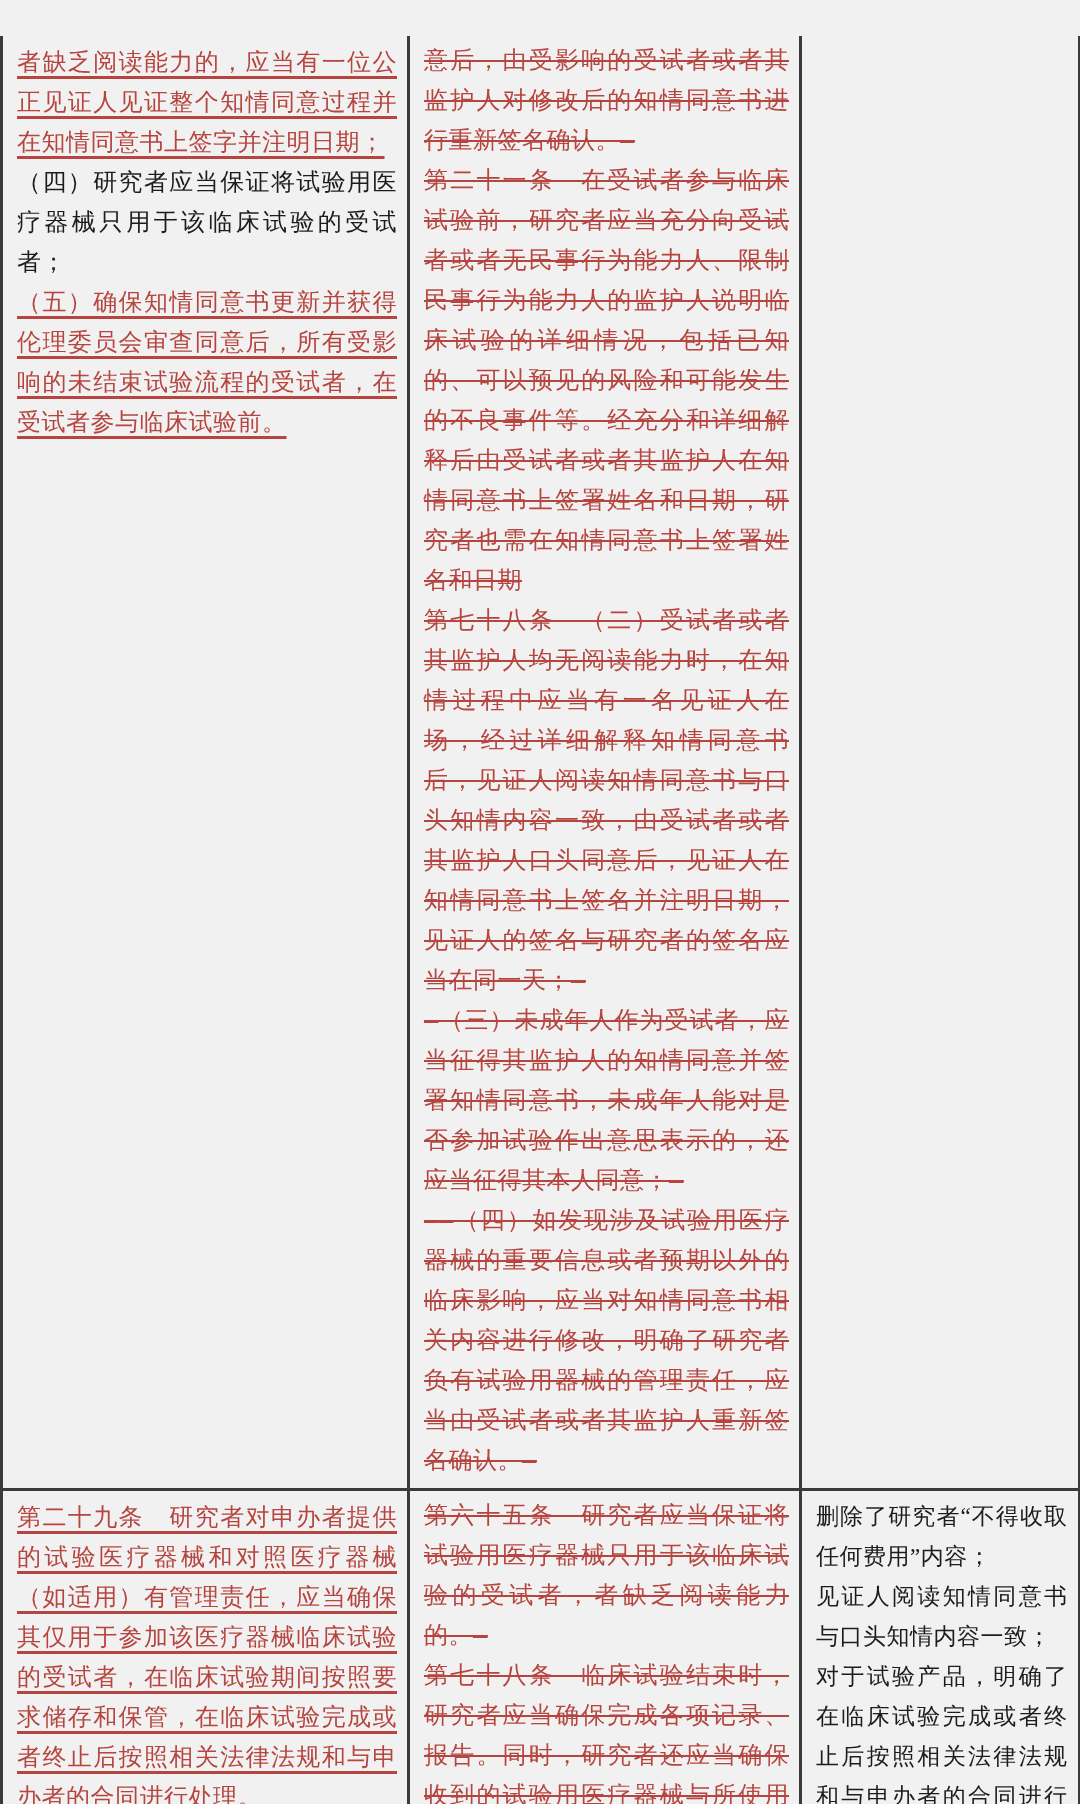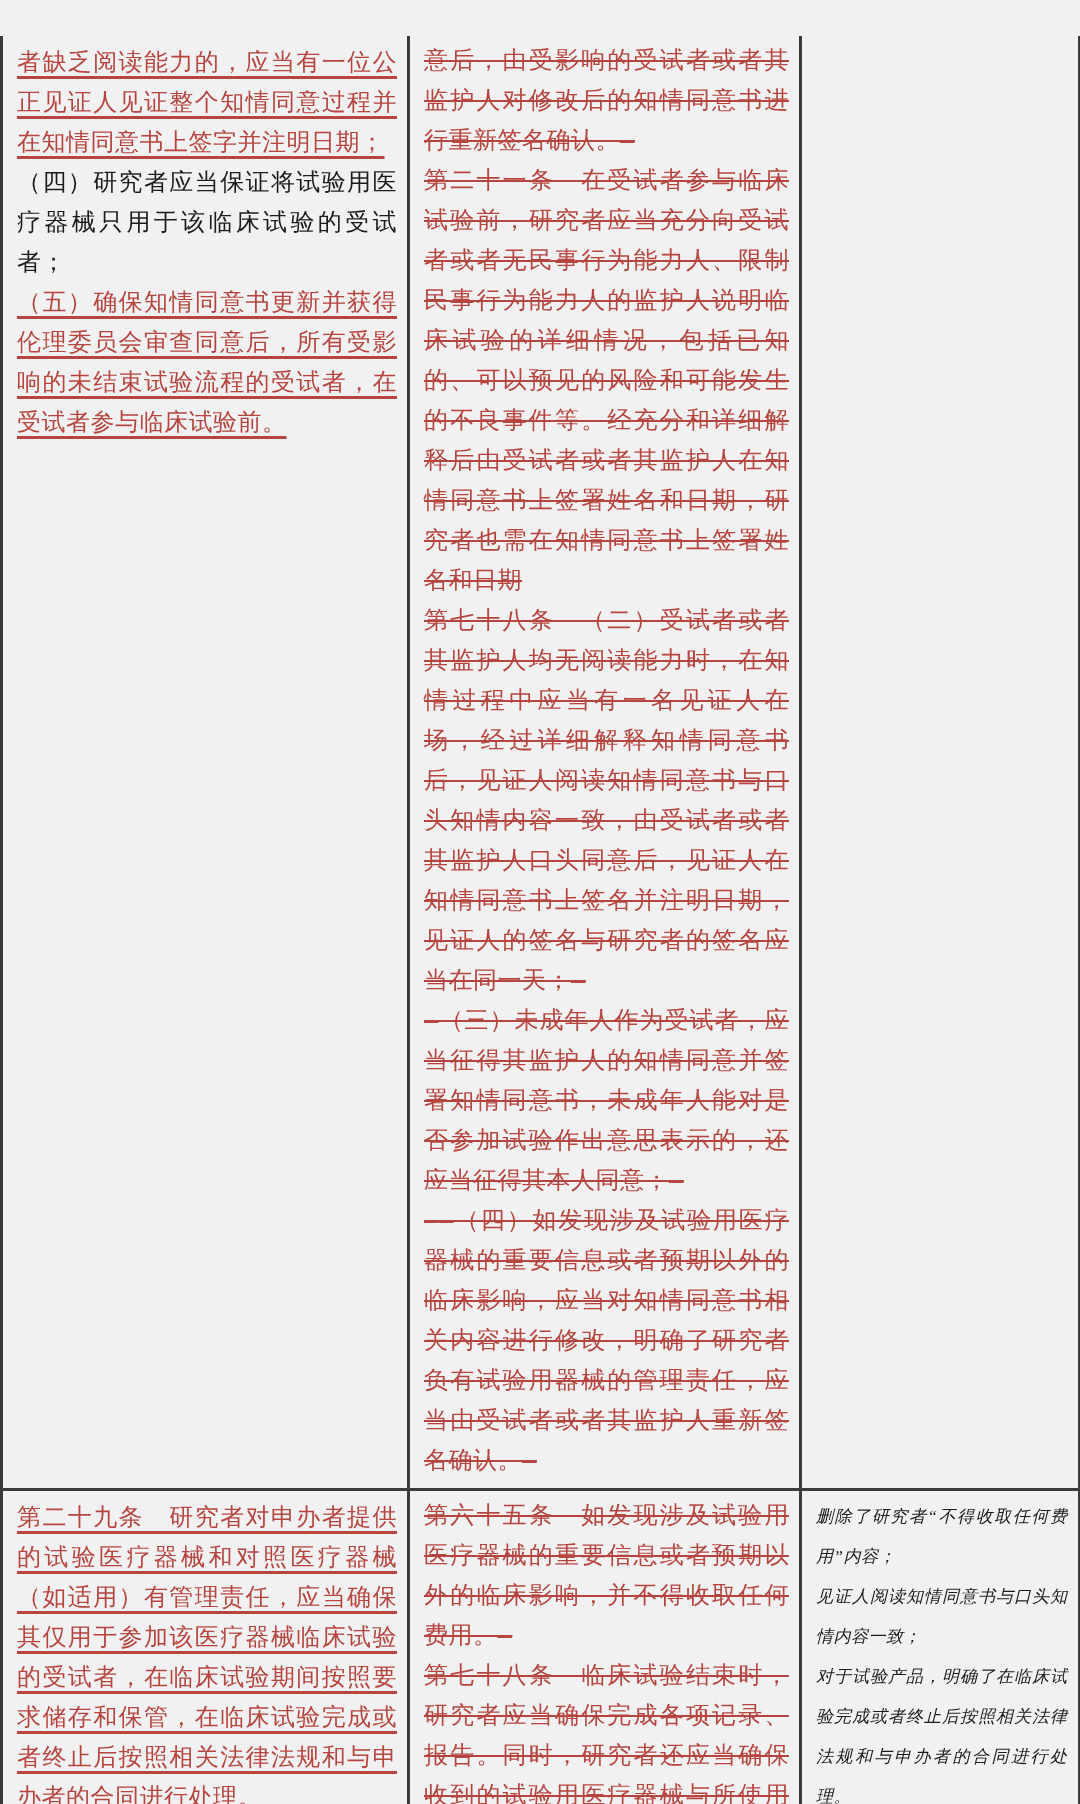--- a/index.html
+++ b/index.html
@@ -45,21 +45,21 @@
   tr.row-2 { height: 448px; }
 
   .para {
     margin: 0;
     font-size: 24px;
     line-height: 40px;
     text-align: justify;
     letter-spacing: 0.5px;
     word-break: break-all;
   }
-  td.cell-notes .para { font-size: 17px; font-style: italic; }
+  td.cell-notes .para { font-size: 23px; }
 
   .para.inserted {
     color: var(--revision-red, #b5453e);
     text-decoration: underline;
     text-decoration-thickness: 2.5px;
     text-underline-offset: 6px;
     text-decoration-color: var(--revision-red, #b5453e);
   }
   .para.deleted {
     color: var(--revision-red, #b5453e);
@@ -97,21 +97,21 @@
             <div class="para deleted">—（三）未成年人作为受试者，应当征得其监护人的知情同意并签署知情同意书，未成年人能对是否参加试验作出意思表示的，还应当征得其本人同意；—</div>
             <div class="para deleted">——（四）如发现涉及试验用医疗器械的重要信息或者预期以外的临床影响，应当对知情同意书相关内容进行修改，明确了研究者负有试验用器械的管理责任，应当由受试者或者其监护人重新签名确认。—</div>
           </td>
           <td class="cell-notes"></td>
         </tr>
         <tr class="row-2">
           <td class="cell-new">
             <div class="para inserted">第二十九条　研究者对申办者提供的试验医疗器械和对照医疗器械（如适用）有管理责任，应当确保其仅用于参加该医疗器械临床试验的受试者，在临床试验期间按照要求储存和保管，在临床试验完成或者终止后按照相关法律法规和与申办者的合同进行处理。</div>
           </td>
           <td class="cell-old">
-            <div class="para deleted">第六十五条　如发现涉及试验用医疗器械的重要信息或者预期以外的临床影响，并不得收取任何费用。—</div>
+            <div class="para deleted">第六十五条　研究者应当保证将试验用医疗器械只用于该临床试验的受试者，者缺乏阅读能力的。—</div>
             <div class="para deleted">第七十八条　临床试验结束时，研究者应当确保完成各项记录、报告。同时，研究者还应当确保收到的试验用医疗器械与所使用的、废弃的或者返还的数量相符合，确保剩余的试验用医疗器械妥善处理并记录存档。—</div>
           </td>
           <td class="cell-notes">
             <div class="para normal">删除了研究者“不得收取任何费用”内容；</div>
             <div class="para normal">见证人阅读知情同意书与口头知情内容一致；</div>
             <div class="para normal">对于试验产品，明确了在临床试验完成或者终止后按照相关法律法规和与申办者的合同进行处理。</div>
           </td>
         </tr>
       </tbody>
   </table>

